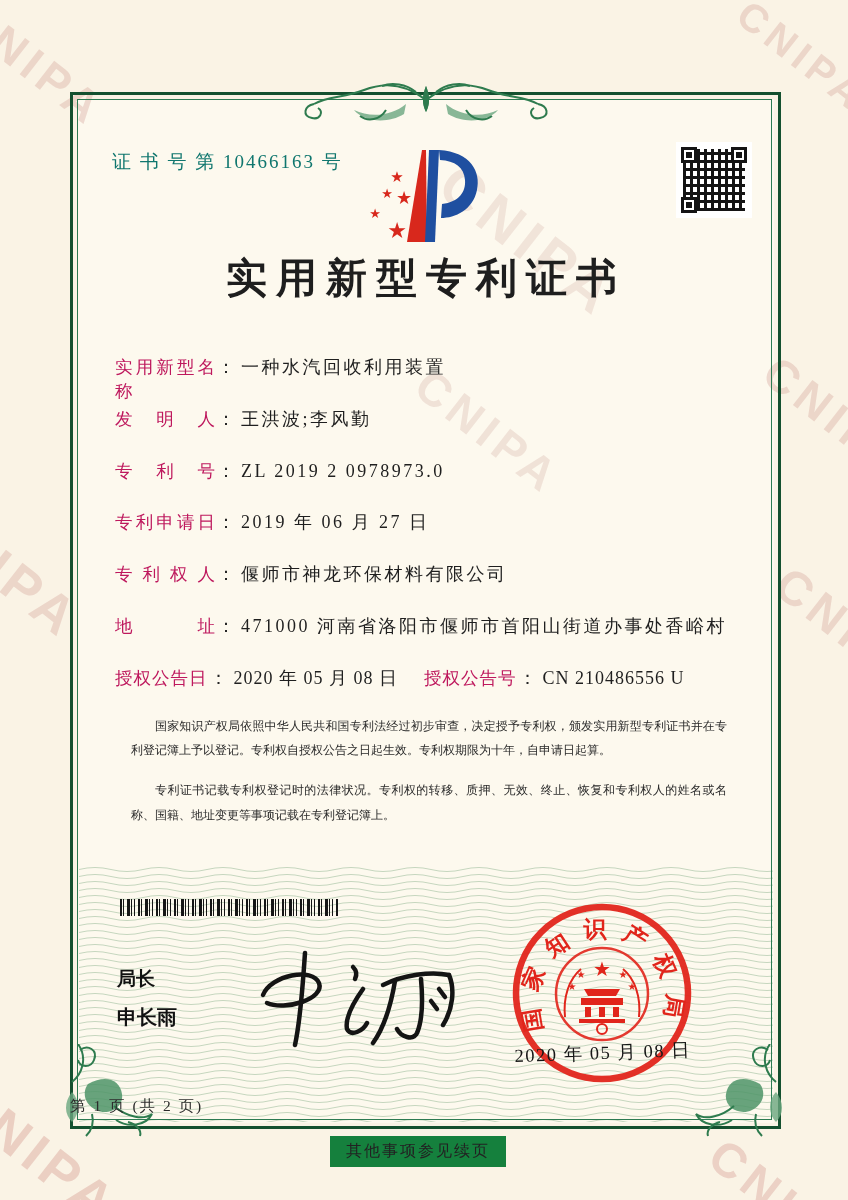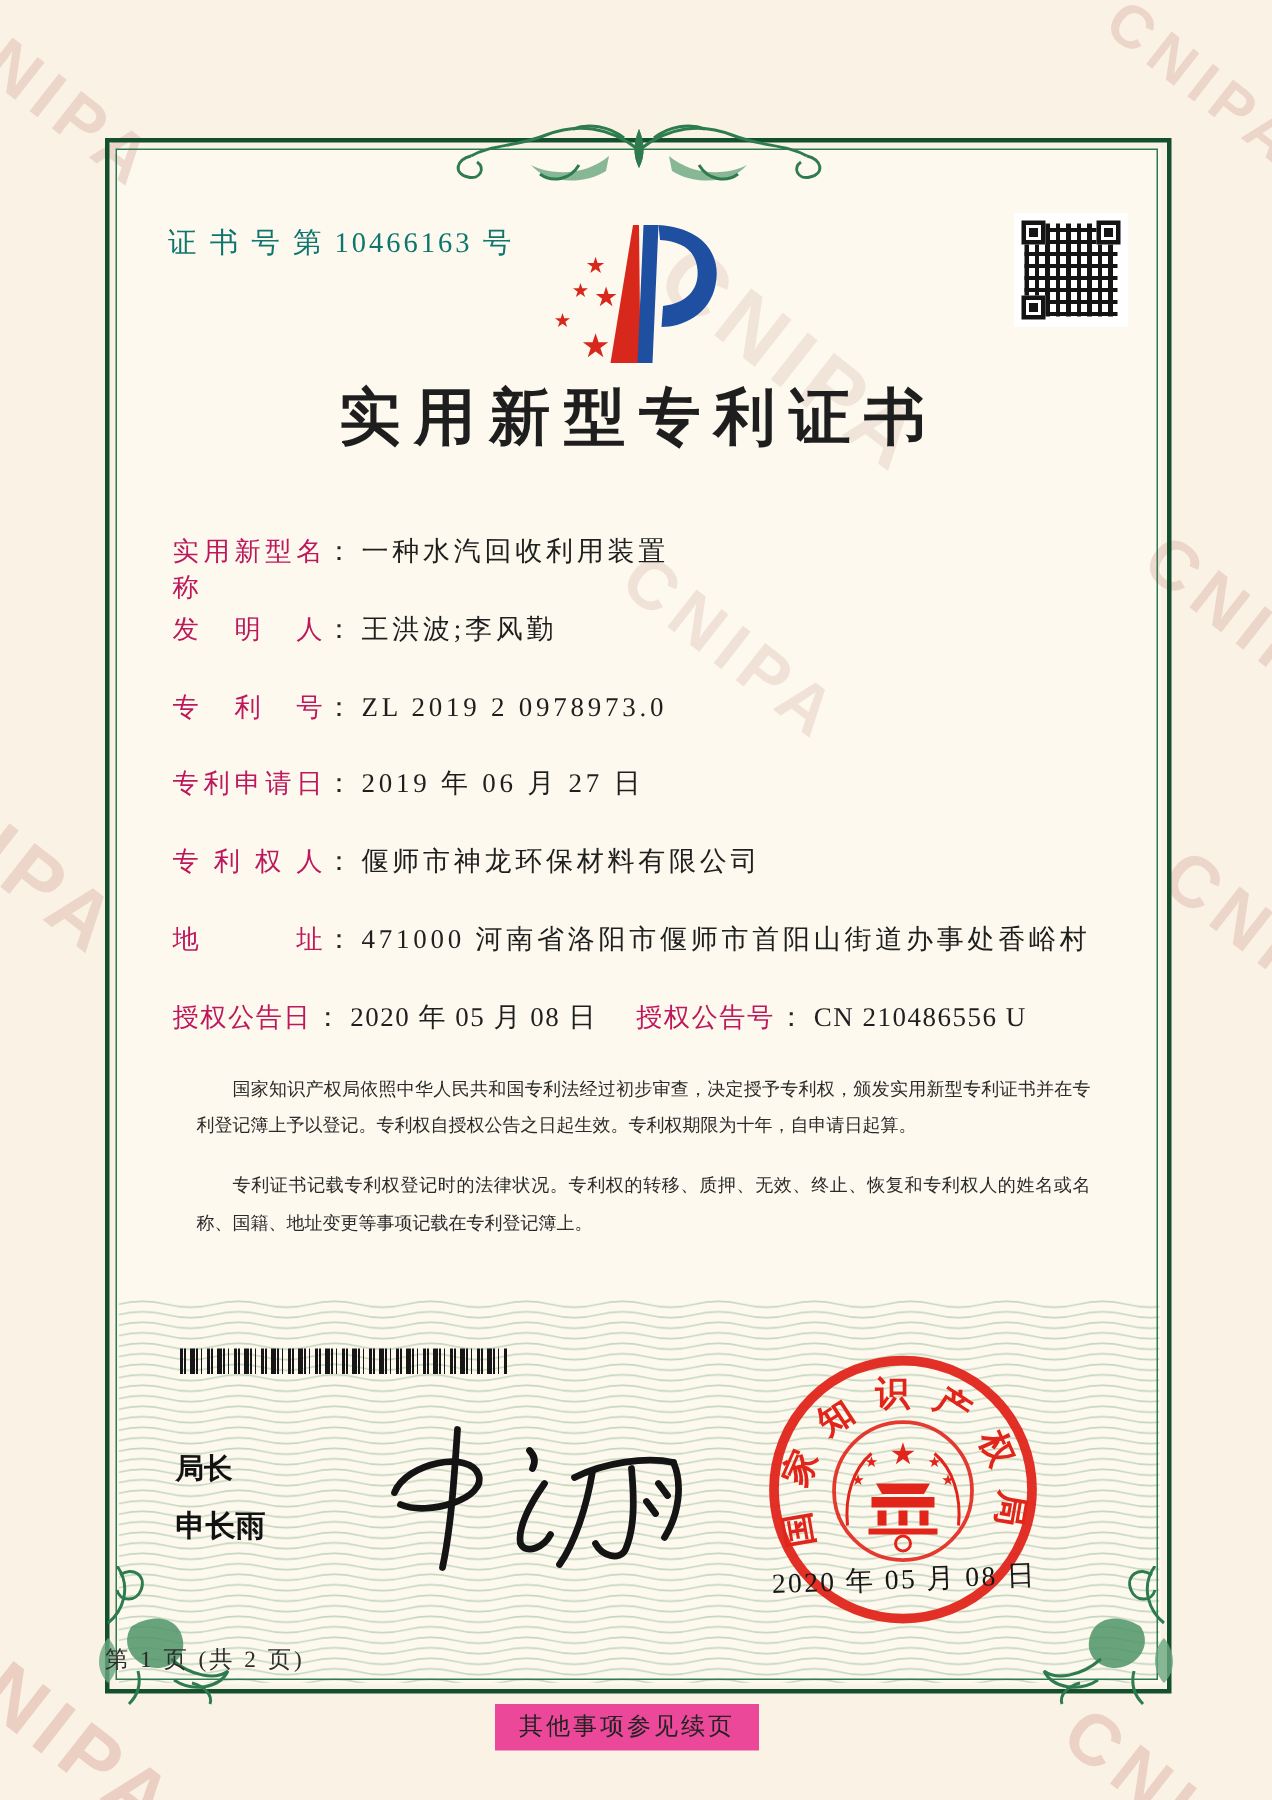--- a/index.html
+++ b/index.html
@@ -63,21 +63,21 @@
   
   .barcode{position:absolute; left:120px; top:899px; width:218px; height:17px; z-index:4;
     background:repeating-linear-gradient(90deg,#161616 0 2px,rgba(0,0,0,0) 2px 3px,#161616 3px 4px,rgba(0,0,0,0) 4px 7px,#161616 7px 10px,rgba(0,0,0,0) 10px 11px,#161616 11px 12px,rgba(0,0,0,0) 12px 14px,#161616 14px 15px,rgba(0,0,0,0) 15px 18px);}
   .sig-title{position:absolute; left:117px; top:966px; font-size:19px; font-weight:700;
     font-family:"Liberation Sans","DejaVu Sans",sans-serif; color:#121212; z-index:4;}
   .sig-name{position:absolute; left:117px; top:1004px; font-size:20px; font-weight:700;
     font-family:"Liberation Sans","DejaVu Sans",sans-serif; color:#121212; z-index:4;}
   .signature{position:absolute; left:245px; top:945px; z-index:4;}
   .seal{position:absolute; left:505px; top:897px; z-index:5;}
   .page-info{position:absolute; left:70px; top:1096px; width:716px; font-size:15.5px; letter-spacing:2px; color:#2b2b2b; z-index:4;}
-  .note-box{position:absolute; left:330px; top:1136px; background:#ec4899; padding:5px 16px; font-size:16px; letter-spacing:2px; color:#222; z-index:4;}
+  .note-box{position:absolute; left:330px; top:1136px; background:#15803d; padding:5px 16px; font-size:16px; letter-spacing:2px; color:#222; z-index:4;}
 </style>
 </head>
 <body>
 
 <div class="page">
 
   <div class="wm wm1">CNIPA</div>
   <div class="wm wm2">CNIPA</div>
   <div class="wm wm3">CNIPA</div>
   <div class="wm wm4">CNIPA</div>

